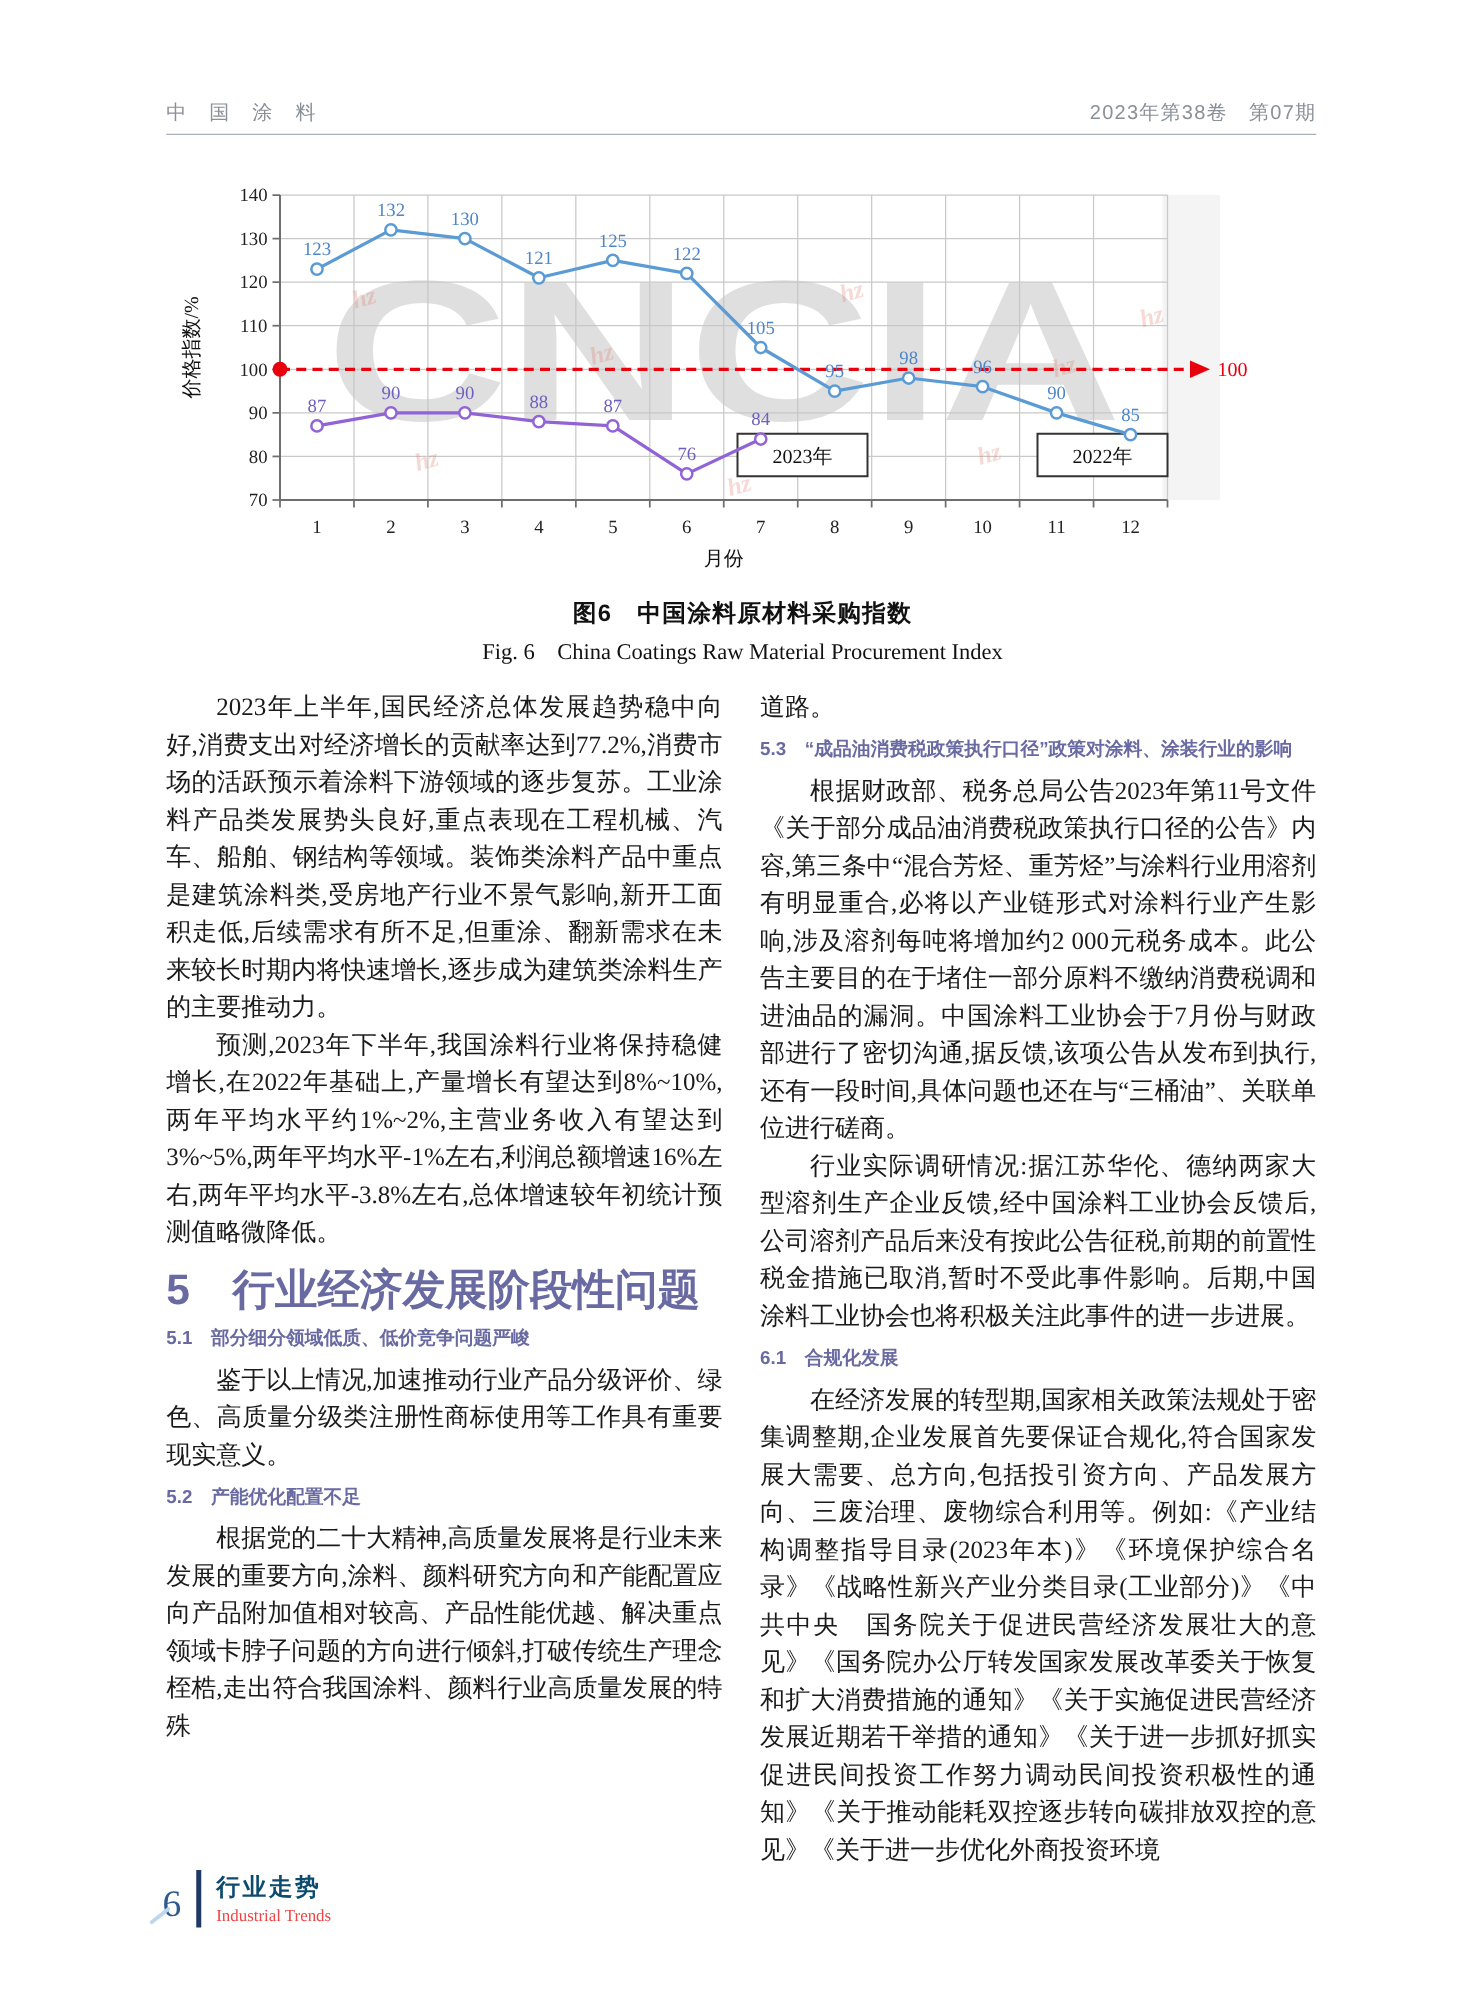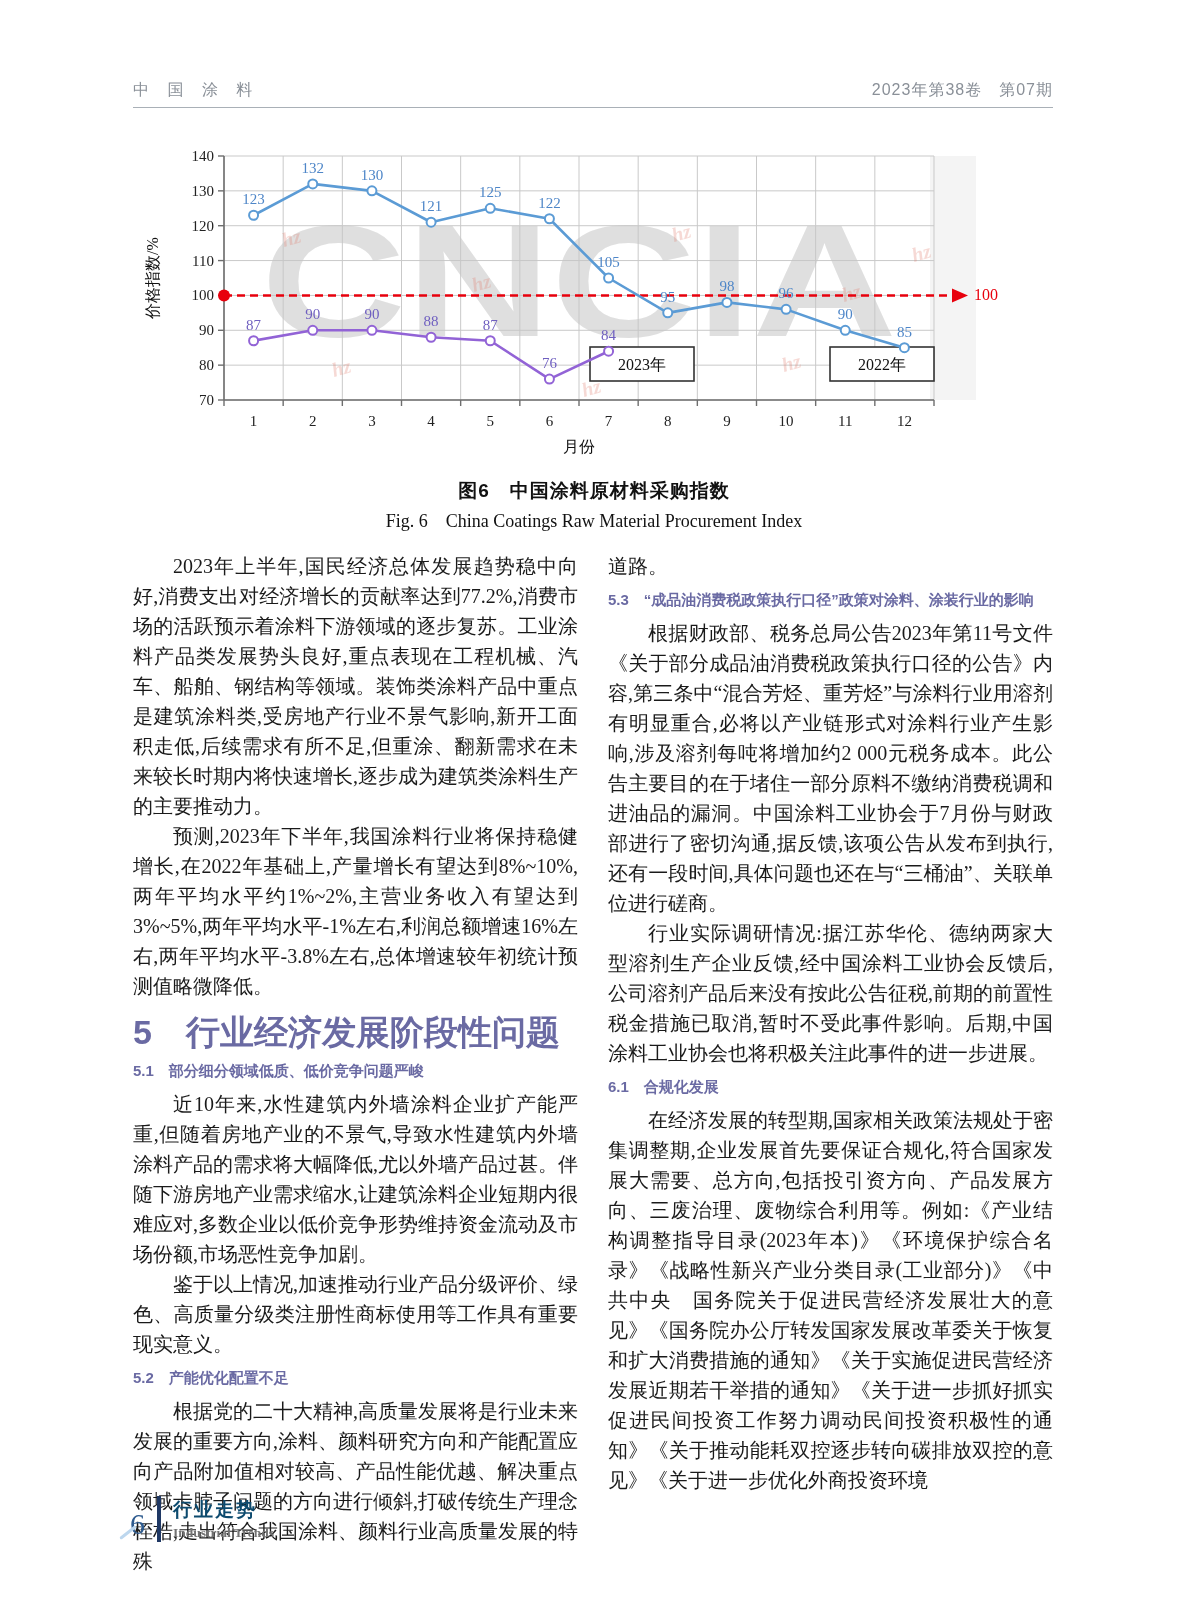--- a/index.html
+++ b/index.html
@@ -27,21 +27,21 @@
   .h1{font-family:"Liberation Sans",sans-serif;font-weight:bold;color:#6a6aa3;font-size:34px;line-height:32px;margin:15px 0 9px 0;}
   .h2{font-family:"Liberation Sans",sans-serif;font-weight:bold;color:#6a6aa3;font-size:15px;line-height:28px;margin:5px 0 4px 0;}
   .h2.hang{padding-left:2.6em;text-indent:-2.6em;}
 
   
   .ftr{position:absolute;top:1496px;left:130px;display:flex;align-items:center;gap:12px;}
   .ftr .swoosh{position:absolute;left:-12px;top:34px;width:20px;height:3px;background:#bdd7ee;transform:rotate(-38deg);border-radius:2px;}
   .ftr .pnum{font-family:"Liberation Serif",serif;font-size:30px;color:#2e5b8f;position:relative;padding-top:10px;}
   .ftr .vbar{width:4px;height:46px;background:#1f3864;}
   .ftr .sec-zh{font-family:"Liberation Sans",sans-serif;font-weight:bold;font-size:19px;color:#0c4a6e;letter-spacing:2px;}
-  .ftr .sec-en{font-family:"Liberation Serif",serif;font-weight:bold;font-size:13.5px;color:#737373;margin-top:2px;}
+  .ftr .sec-en{font-family:"Liberation Serif",serif;font-weight:normal;font-size:13.5px;color:#ef4444;margin-top:2px;}
 
   
   .ax-t{font:15px "Liberation Serif",serif;fill:#222;}
   .ax-title{font:16px "Liberation Serif",serif;fill:#111;}
   .wm-big{font-family:"Liberation Sans",sans-serif;font-weight:bold;fill:#c6c6c6;opacity:.55;}
   .wm-sm{font-family:"Liberation Serif",serif;font-style:italic;font-weight:bold;fill:#e07a6a;opacity:.28;}
   .dlab{font:15px "Liberation Serif",serif;}
   .ref-t{font:16px "Liberation Serif",serif;fill:#e8000d;}
   .leg-t{font:16px "Liberation Serif",serif;fill:#111;}
 </style>
@@ -190,21 +190,20 @@
       <div class="cap-en">Fig. 6　China Coatings Raw Material Procurement Index</div>
     </figcaption>
   </figure>
 
   <main>
     <div class="col">
       <p class="p">2023年上半年,国民经济总体发展趋势稳中向好,消费支出对经济增长的贡献率达到77.2%,消费市场的活跃预示着涂料下游领域的逐步复苏。工业涂料产品类发展势头良好,重点表现在工程机械、汽车、船舶、钢结构等领域。装饰类涂料产品中重点是建筑涂料类,受房地产行业不景气影响,新开工面积走低,后续需求有所不足,但重涂、翻新需求在未来较长时期内将快速增长,逐步成为建筑类涂料生产的主要推动力。</p>
       <p class="p">预测,2023年下半年,我国涂料行业将保持稳健增长,在2022年基础上,产量增长有望达到8%~10%,两年平均水平约1%~2%,主营业务收入有望达到3%~5%,两年平均水平-1%左右,利润总额增速16%左右,两年平均水平-3.8%左右,总体增速较年初统计预测值略微降低。</p>
       <div class="h1">5　行业经济发展阶段性问题</div>
       <div class="h2">5.1　部分细分领域低质、低价竞争问题严峻</div>
-      <p class="p">近10年来,水性建筑内外墙涂料企业扩产能严重,但随着房地产业的不景气,导致水性建筑内外墙涂料产品的需求将大幅降低,尤以外墙产品过甚。伴随下游房地产业需求缩水,让建筑涂料企业短期内很难应对,多数企业以低价竞争形势维持资金流动及市场份额,市场恶性竞争加剧。</p>
       <p class="p">鉴于以上情况,加速推动行业产品分级评价、绿色、高质量分级类注册性商标使用等工作具有重要现实意义。</p>
       <div class="h2">5.2　产能优化配置不足</div>
       <p class="p">根据党的二十大精神,高质量发展将是行业未来发展的重要方向,涂料、颜料研究方向和产能配置应向产品附加值相对较高、产品性能优越、解决重点领域卡脖子问题的方向进行倾斜,打破传统生产理念桎梏,走出符合我国涂料、颜料行业高质量发展的特殊</p>
     </div>
     <div class="col">
       <p class="p cont">道路。</p>
       <div class="h2 hang">5.3　“成品油消费税政策执行口径”政策对涂料、涂装行业的影响</div>
       <p class="p">根据财政部、税务总局公告2023年第11号文件《关于部分成品油消费税政策执行口径的公告》内容,第三条中“混合芳烃、重芳烃”与涂料行业用溶剂有明显重合,必将以产业链形式对涂料行业产生影响,涉及溶剂每吨将增加约2 000元税务成本。此公告主要目的在于堵住一部分原料不缴纳消费税调和进油品的漏洞。中国涂料工业协会于7月份与财政部进行了密切沟通,据反馈,该项公告从发布到执行,还有一段时间,具体问题也还在与“三桶油”、关联单位进行磋商。</p>
       <p class="p">行业实际调研情况:据江苏华伦、德纳两家大型溶剂生产企业反馈,经中国涂料工业协会反馈后,公司溶剂产品后来没有按此公告征税,前期的前置性税金措施已取消,暂时不受此事件影响。后期,中国涂料工业协会也将积极关注此事件的进一步进展。</p>
       <div class="h2">6.1　合规化发展</div>

